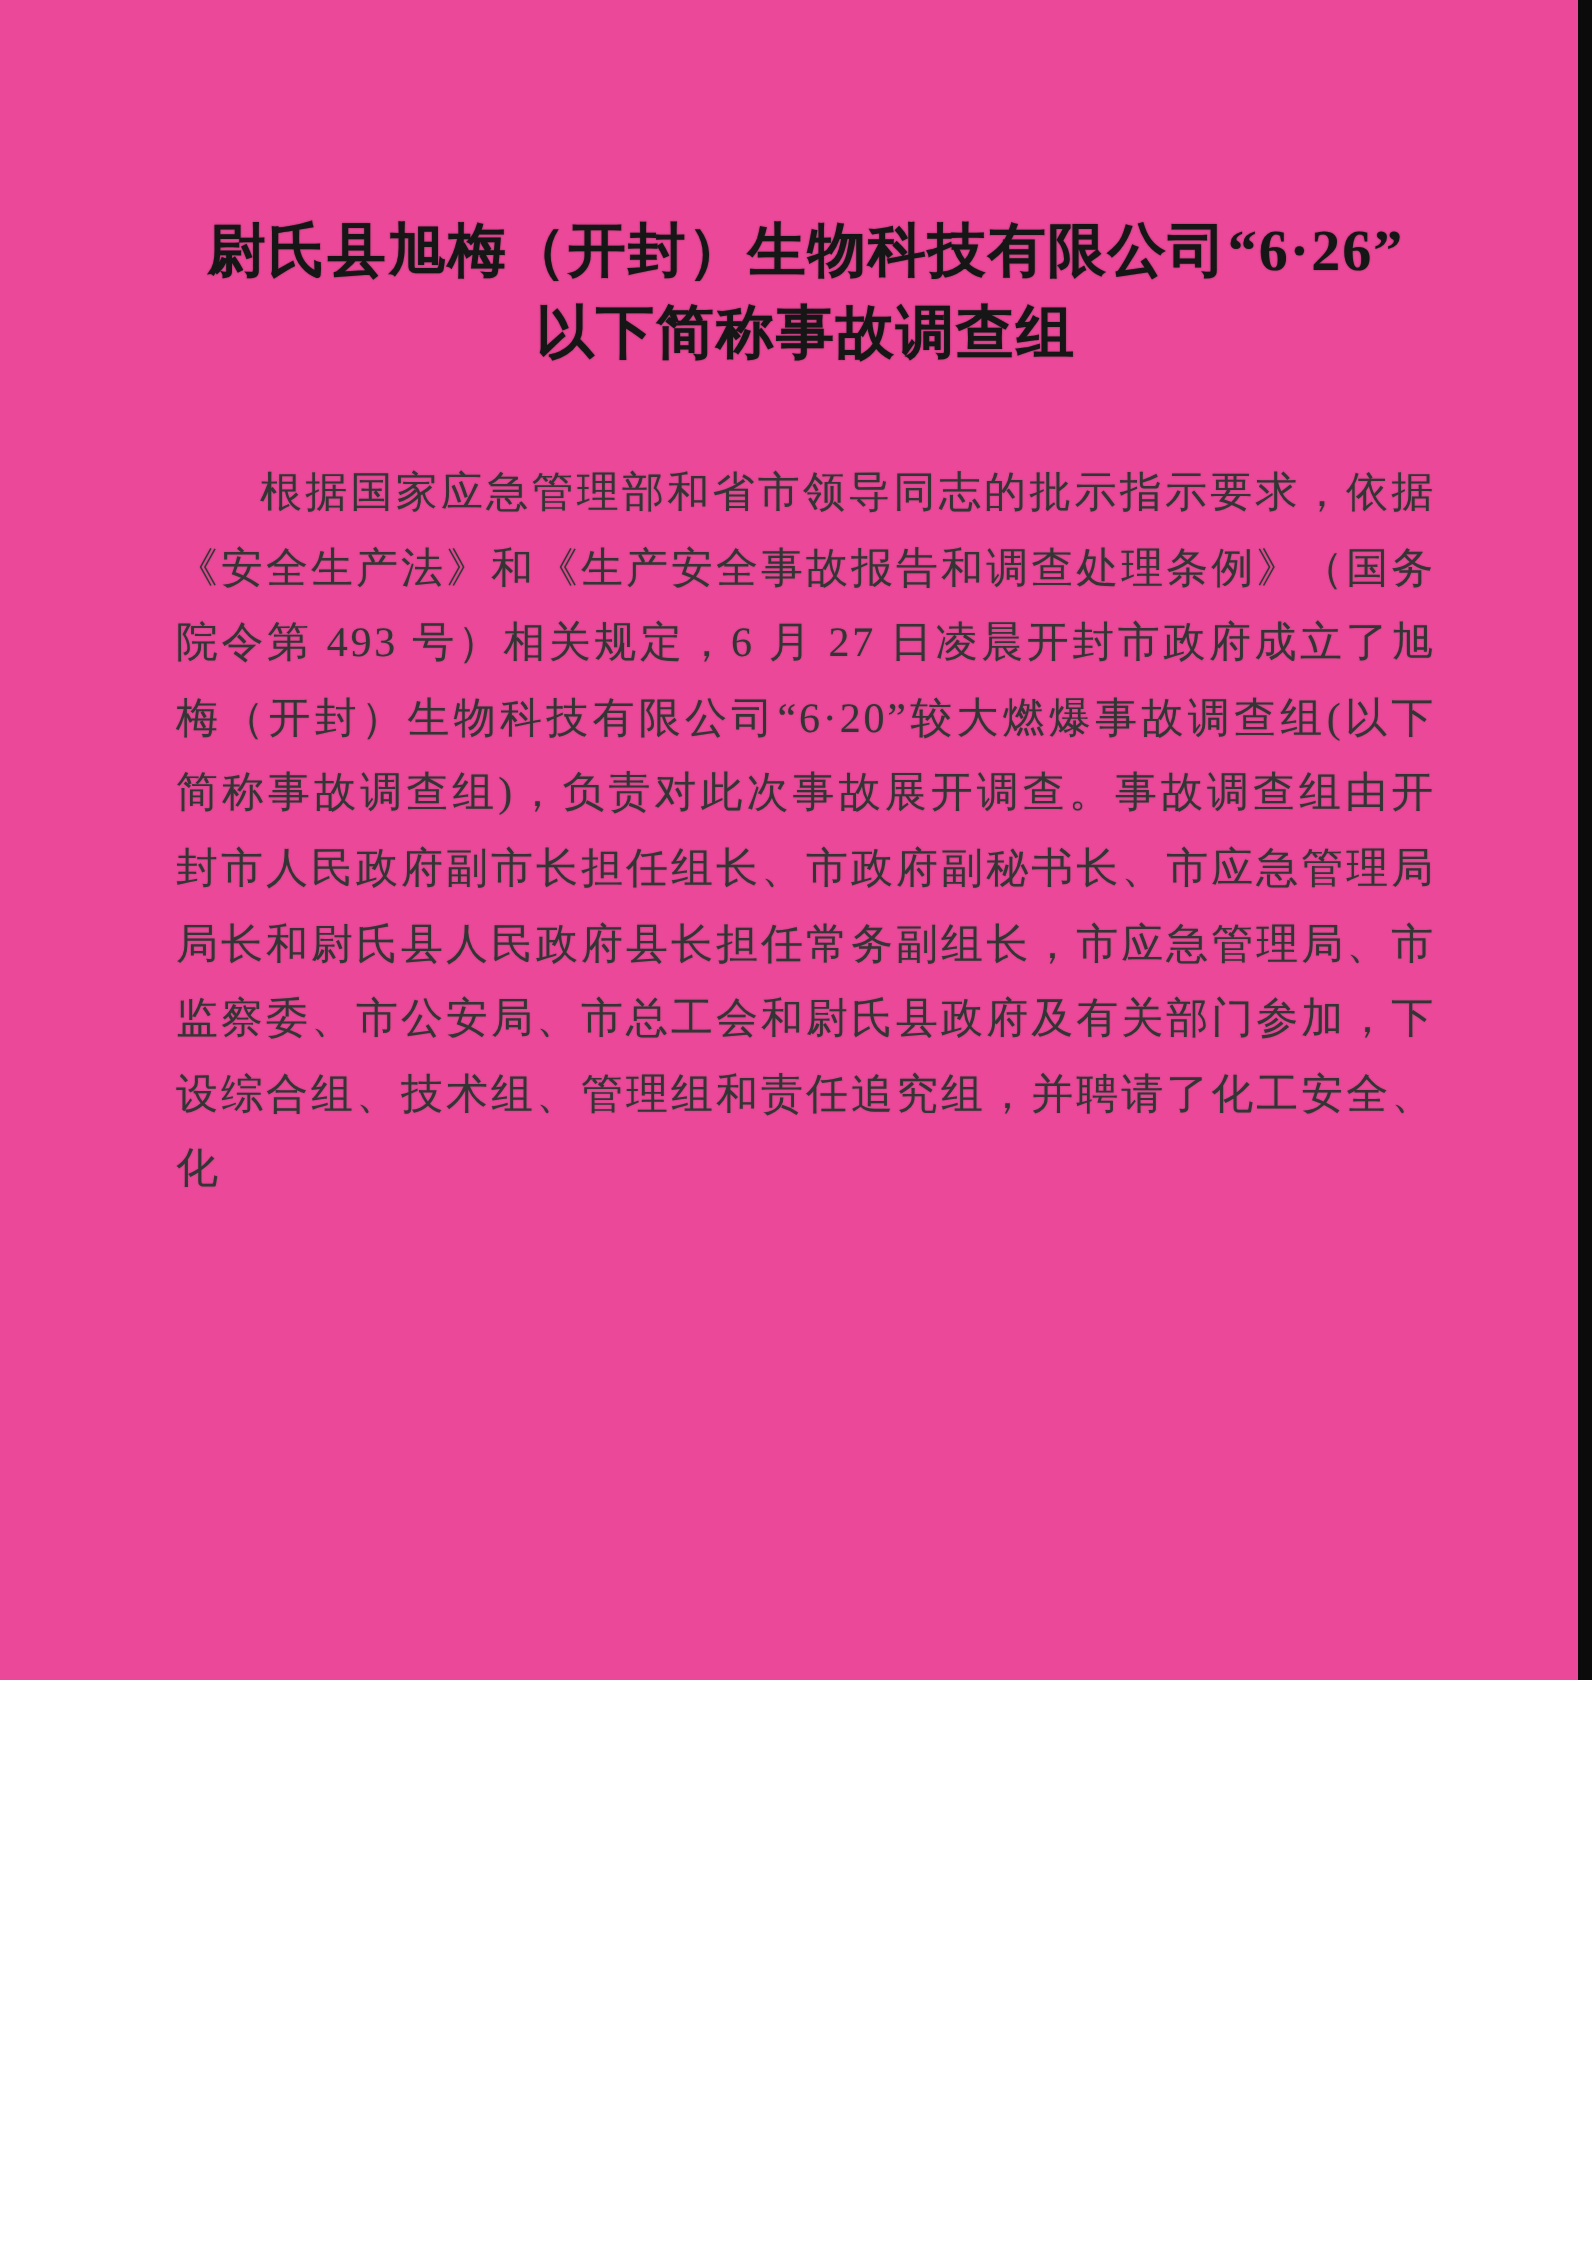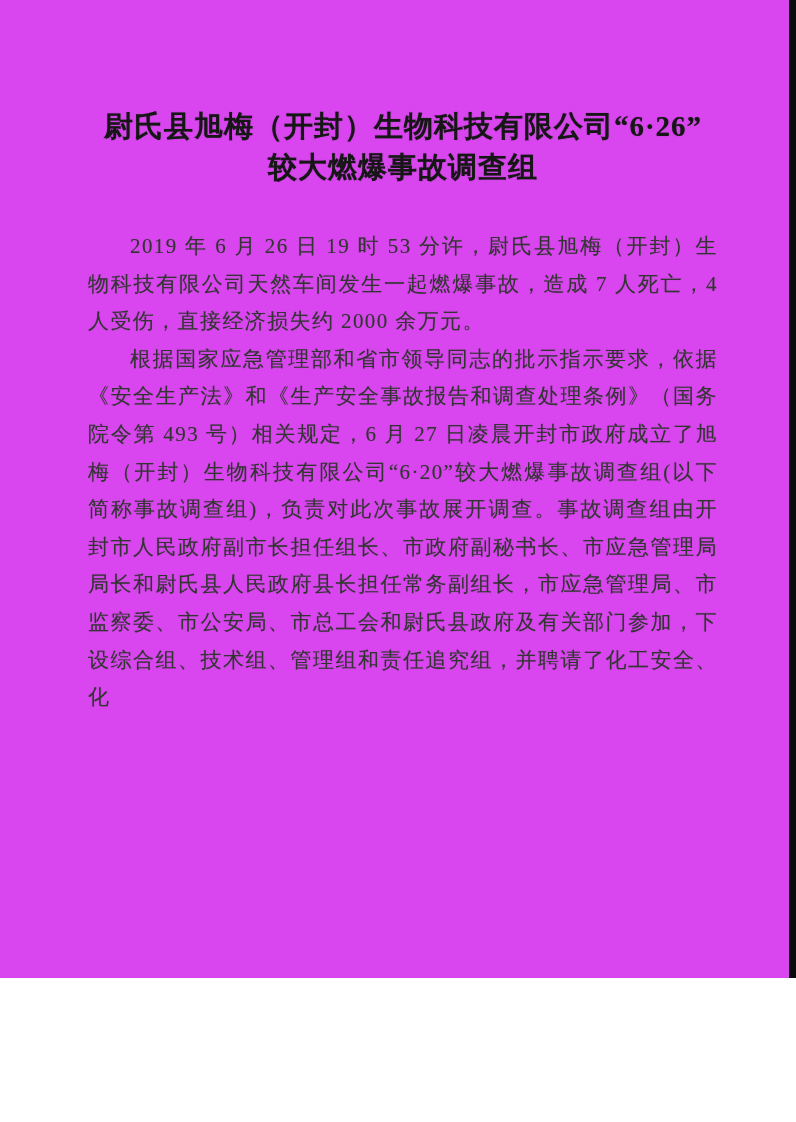--- a/index.html
+++ b/index.html
@@ -3,22 +3,22 @@
 <meta charset="utf-8">
 <style>
   html, body {
     margin: 0;
     padding: 0;
     background: #ffffff;
   }
   .page {
     position: relative;
     width: 796px;
-    height: 978px;
-    background: #d946ef;
+    height: 840px;
+    background: #ec4899;
     overflow: hidden;
     font-family: "Liberation Serif", "DejaVu Serif", serif;
   }
   
   .scan-edge {
     position: absolute;
     top: 0;
     right: 0;
     width: 7px;
     height: 1122px;
@@ -65,25 +65,24 @@
     color: #2c2c2c;
   }
 </style>
 </head>
 <body>
 
 <div class="page">
 
   <div class="title-block">
     <div>尉氏县旭梅（开封）生物科技有限公司“6·26”</div>
-    <div>较大燃爆事故调查组</div>
+    <div>以下简称事故调查组</div>
   </div>
 
   <div class="body-block">
-    <p>2019 年 6 月 26 日 19 时 53 分许，尉氏县旭梅（开封）生物科技有限公司天然车间发生一起燃爆事故，造成 7 人死亡，4 人受伤，直接经济损失约 2000 余万元。</p>
     <p>根据国家应急管理部和省市领导同志的批示指示要求，依据《安全生产法》和《生产安全事故报告和调查处理条例》（国务院令第 493 号）相关规定，6 月 27 日凌晨开封市政府成立了旭梅（开封）生物科技有限公司“6·20”较大燃爆事故调查组(以下简称事故调查组)，负责对此次事故展开调查。事故调查组由开封市人民政府副市长担任组长、市政府副秘书长、市应急管理局局长和尉氏县人民政府县长担任常务副组长，市应急管理局、市监察委、市公安局、市总工会和尉氏县政府及有关部门参加，下设综合组、技术组、管理组和责任追究组，并聘请了化工安全、化</p>
   </div>
 
   <div class="page-number">1</div>
 
   <div class="scan-edge"></div>
 
 </div>
 
 </body></html>

